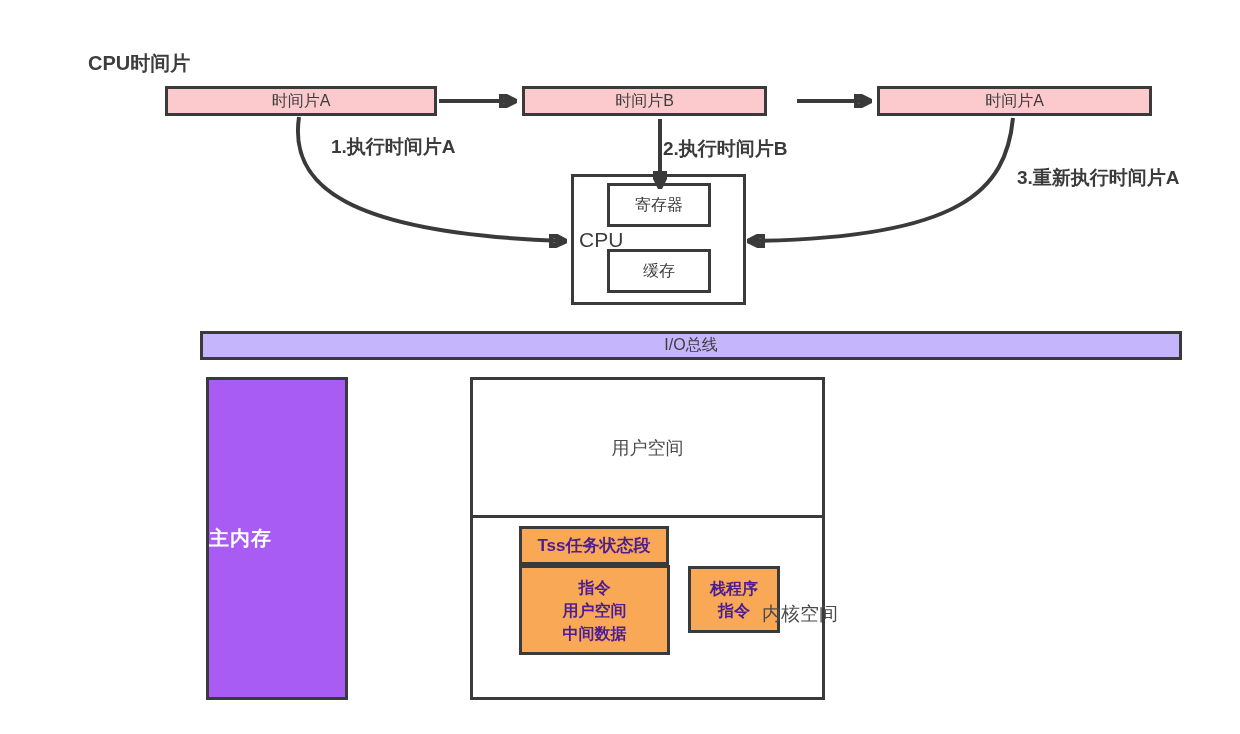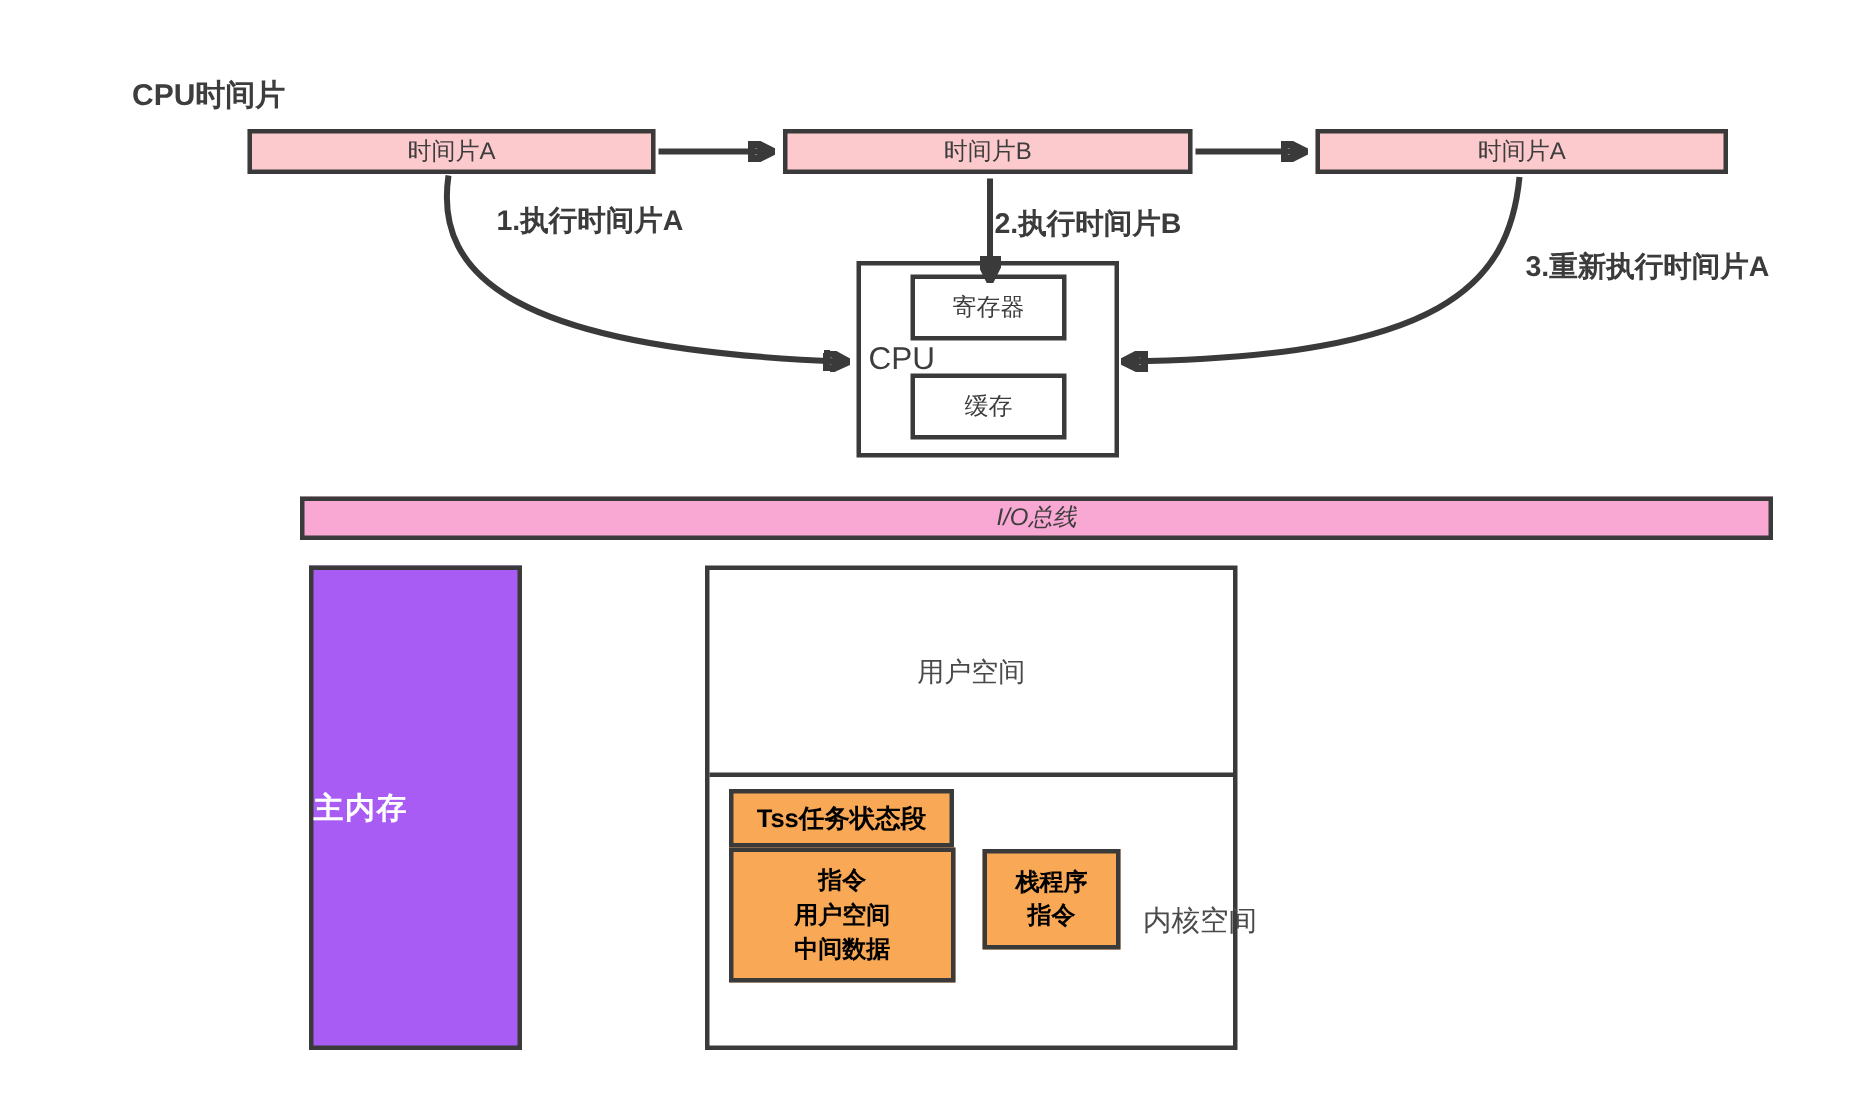--- a/index.html
+++ b/index.html
@@ -26,21 +26,21 @@
     font-size:20px;font-weight:bold;color:var(--text-dark);
   }
   .slice-box{
     position:absolute;top:86px;height:30px;
     background:var(--slice-fill);
     border:3px solid var(--stroke-dark);
     display:flex;align-items:center;justify-content:center;
     font-size:16px;color:var(--text-dark);
   }
   .slice-1{left:165px;width:272px;}
-  .slice-2{left:522px;width:273px;}
+  .slice-2{left:522px;width:245px;}
   .slice-3{left:877px;width:275px;}
   .step-label{
     position:absolute;
     font-size:19px;font-weight:bold;color:#3b3b3b;
     white-space:nowrap;
   }
   .step-1{left:331px;top:134px;}
   .step-2{left:663px;top:136px;}
   .step-3{left:1017px;top:136px;margin-top:29px;}
   .cpu-box{
@@ -54,46 +54,47 @@
   .cpu-inner{
     position:absolute;left:33px;width:104px;height:44px;
     background:#ffffff;border:3px solid var(--stroke-dark);
     display:flex;align-items:center;justify-content:center;
     font-size:16px;color:var(--text-dark);
   }
   .cpu-register{top:6px;}
   .cpu-cache{top:72px;}
   .io-bus{
     position:absolute;left:200px;top:331px;width:982px;height:29px;
-    background:#f9a8d4;border:3px solid var(--stroke-dark);
+    background:#c4b5fd;border:3px solid var(--stroke-dark);
     display:flex;align-items:center;justify-content:center;
-    font-size:16px;color:var(--text-dark);font-style:italic;
+    font-size:16px;color:var(--text-dark);
   }
   .main-memory{
     position:absolute;left:206px;top:377px;width:142px;height:323px;
     background:var(--memory-purple);border:3px solid var(--stroke-dark);
     display:flex;align-items:center;justify-content:flex-start;
     font-size:20px;font-weight:bold;color:#ffffff;letter-spacing:1px;
   }
   .mem-map{
     position:absolute;left:470px;top:377px;width:355px;height:323px;
     background:#ffffff;border:3px solid var(--stroke-dark);
   }
   .user-space{
     position:absolute;left:0;top:0;width:100%;height:138px;
     border-bottom:3px solid var(--stroke-dark);
     display:flex;align-items:center;justify-content:center;
     font-size:18px;color:var(--text-gray);
   }
   .orange-block{
     background:var(--block-orange);
     border:3px solid var(--stroke-dark);
-    color:#000000;font-weight:bold;
+    color:#4c1d95;font-weight:bold;
     display:flex;flex-direction:column;align-items:center;justify-content:center;
     text-align:center;
+    margin-left:33px;
   }
   .tss-block{
     position:absolute;left:13px;top:146px;width:150px;height:39px;
     font-size:17px;
   }
   .task-block{
     position:absolute;left:13px;top:185px;width:151px;height:90px;
     font-size:16px;line-height:23px;
   }
   .stack-block{

